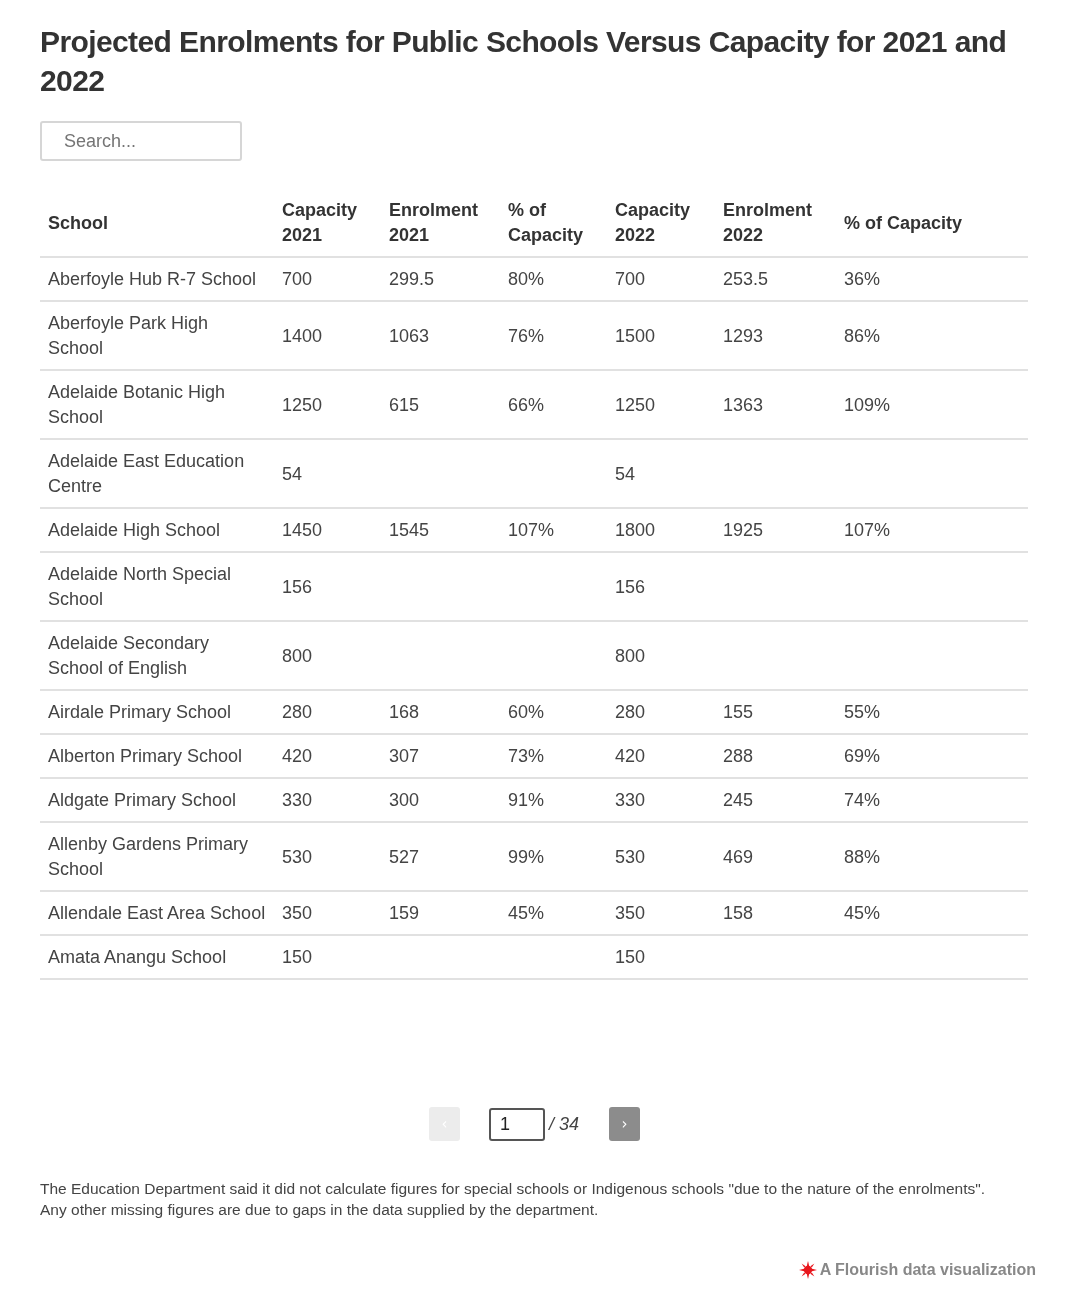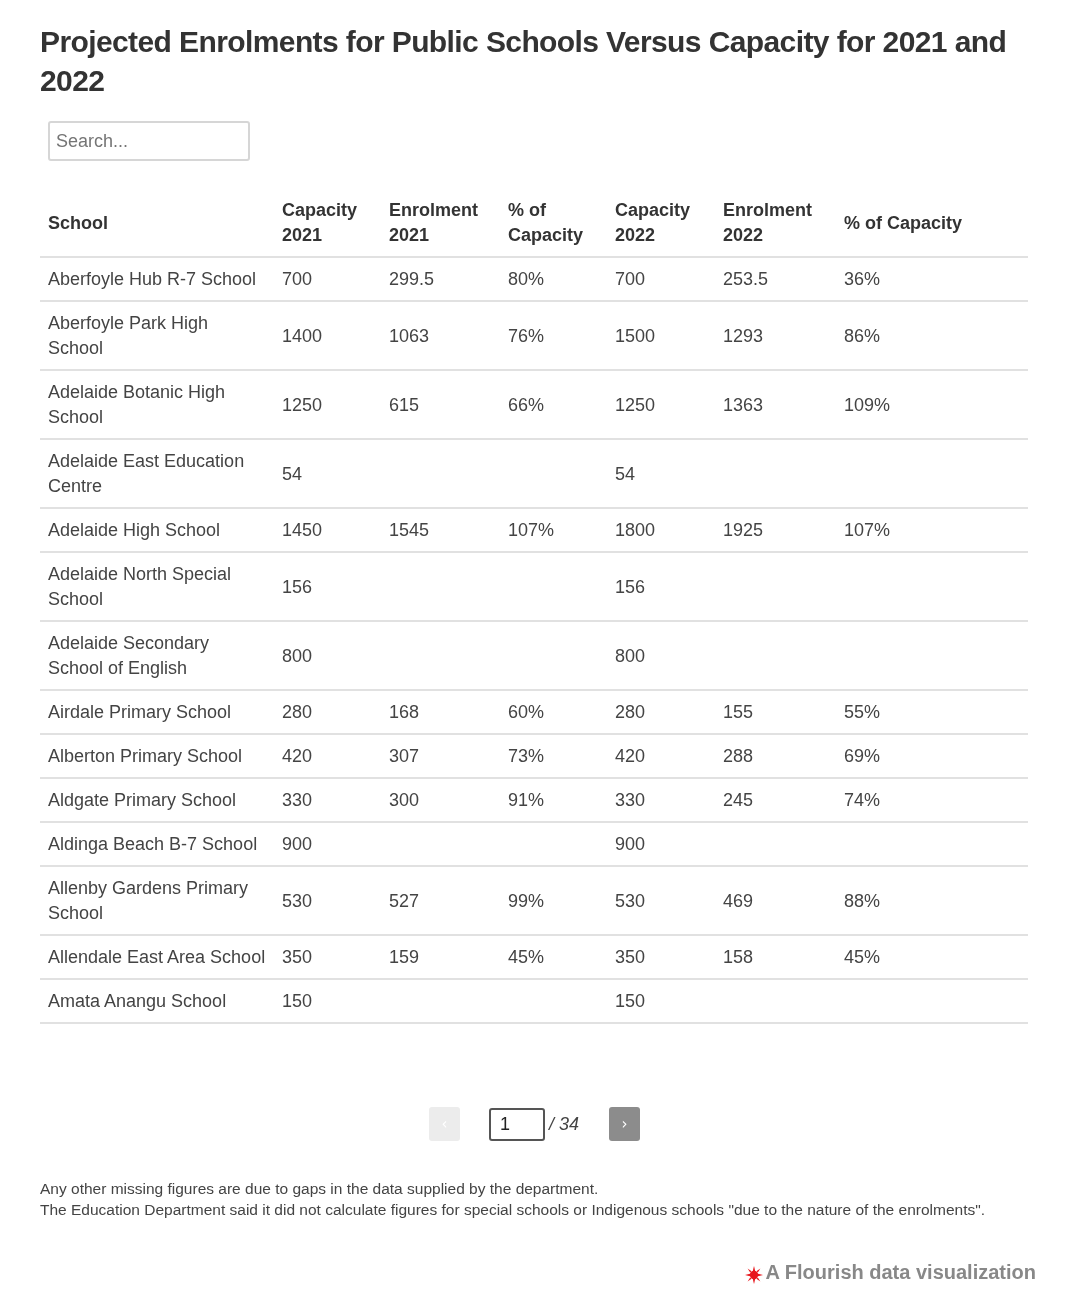--- a/index.html
+++ b/index.html
@@ -7,24 +7,24 @@
   body {
     width: 1080px; height: 1294px; position: relative; overflow: hidden;
     font-family: "Liberation Sans", "DejaVu Sans", sans-serif; color: #333333;
   }
   .title {
     position: absolute; left: 40px; top: 22px; width: 1000px;
     font-size: 30px; font-weight: bold; line-height: 39px; color: #333333;
     letter-spacing: -0.6px;
   }
   .search {
-    position: absolute; left: 48px; top: 121px; width: 202px; height: 40px;
+    position: absolute; left: 40px; top: 121px; width: 202px; height: 40px;
     border: 2px solid #d6d6d6; border-radius: 3px; background: #ffffff;
     font-family: "Liberation Sans", sans-serif; font-size: 18px; color: #333;
-    padding: 0 6px; outline: none;
+    padding: 0 22px; outline: none;
   }
   .search::placeholder { color: #757575; }
   table {
     position: absolute; left: 40px; top: 187px; width: 988px;
     border-collapse: collapse; table-layout: fixed;
   }
   th {
     text-align: left; vertical-align: middle; font-size: 18px; font-weight: bold;
     line-height: 25px; color: #333; padding: 11px 8px 8px 8px;
     border-bottom: 2px solid #e1e1e1;
@@ -57,21 +57,21 @@
     border-radius: 3px; font-size: 18px; padding: 0 9px;
     font-family: "Liberation Sans", sans-serif; color: #222; outline: none;
   }
   .ptotal { margin-left: 4px; font-size: 18px; color: #444; width: 60px; font-style: italic; }
   .note {
     position: absolute; left: 40px; top: 1178px; width: 980px;
     font-size: 15.5px; line-height: 21px; color: #444;
   }
   .credit {
     position: absolute; right: 44px; top: 1261px; display: flex; align-items: flex-end;
-    font-size: 20px; font-weight: bold; color: #888888;
+    font-size: 16px; font-weight: bold; color: #888888;
   }
   .credit svg { margin-right: 3px; }
 </style>
 </head>
 <body>
 
 <div class="title">Projected Enrolments for Public Schools Versus Capacity for 2021 and 2022</div>
 
 <input class="search" type="text" placeholder="Search..." style="">
 
@@ -181,29 +181,20 @@
       <tr>
         <td class="school">Aldgate Primary School</td>
         <td>330</td>
         <td>300</td>
         <td>91%</td>
         <td>330</td>
         <td>245</td>
         <td>74%</td>
       </tr>
       <tr>
-        <td class="school">Aldinga Beach B-7 School</td>
-        <td>900</td>
-        <td></td>
-        <td></td>
-        <td>900</td>
-        <td></td>
-        <td></td>
-      </tr>
-      <tr>
         <td class="school">Allenby Gardens Primary School</td>
         <td>530</td>
         <td>527</td>
         <td>99%</td>
         <td>530</td>
         <td>469</td>
         <td>88%</td>
       </tr>
       <tr>
         <td class="school">Allendale East Area School</td>
@@ -231,22 +222,22 @@
     <span>‹</span>
   </div>
   <input class="pinput" type="text" value="1" style="">
   <span class="ptotal">/ 34</span>
   <div class="pbtn next">
     <span>›</span>
   </div>
 </div>
 
 <div class="note">
+  <div>The Education Department said it did not calculate figures for special schools or Indigenous schools "due to the nature of the enrolments".</div>
   <div>Any other missing figures are due to gaps in the data supplied by the department.</div>
-  <div>The Education Department said it did not calculate figures for special schools or Indigenous schools "due to the nature of the enrolments".</div>
 </div>
 
 <div class="credit">
   <svg width="18" height="18" viewBox="0 0 18 18">
     <g fill="#e8161c">
       <circle cx="9" cy="9" r="4.2"></circle>
       <polygon points="9,0 10.2,5 7.8,5"></polygon>
       <polygon points="9,18 10.2,13 7.8,13"></polygon>
       <polygon points="0,9 5,7.8 5,10.2"></polygon>
       <polygon points="18,9 13,7.8 13,10.2"></polygon>

